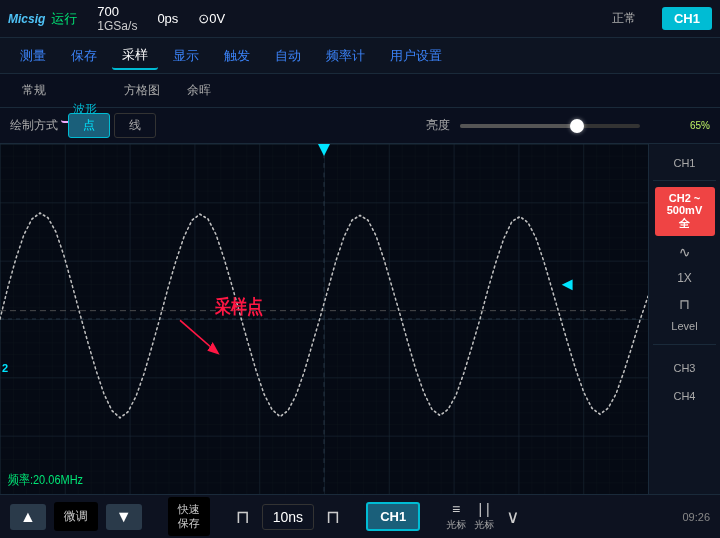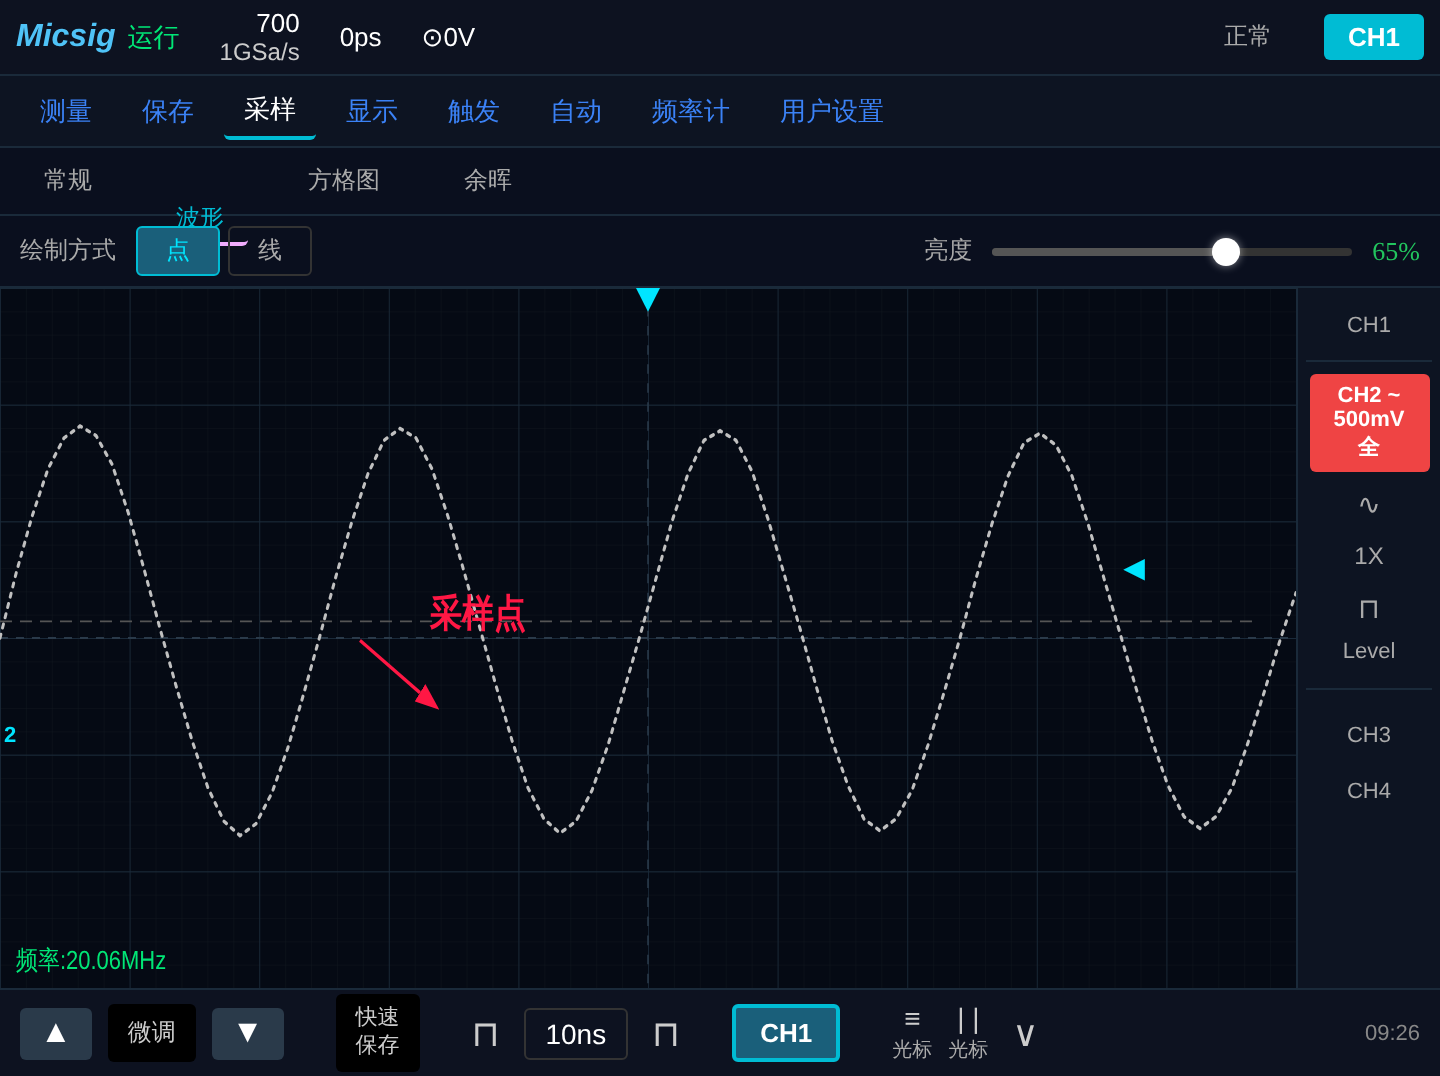--- a/index.html
+++ b/index.html
@@ -17,39 +17,39 @@
       display: flex;
       align-items: center;
       background: #0d1220;
       height: 38px;
       padding: 0 8px;
       border-bottom: 1px solid #1a2a3a;
     }
     .logo {
       color: #4fc3f7;
       font-weight: bold;
-      font-size: 16px;
+      font-size: 12px;
       font-style: italic;
       margin-right: 6px;
     }
     .run-label {
       color: #00e676;
       font-size: 13px;
       margin-right: 20px;
     }
     .header-info {
       display: flex;
       align-items: center;
       flex: 1;
       gap: 20px;
     }
     .header-info-item {
       color: #ccc;
       font-size: 12px;
-      text-align: right;
+      text-align: left;
     }
     .header-info-item .val {
       color: #fff;
       font-size: 13px;
     }
     .header-right {
       display: flex;
       align-items: center;
       gap: 26px;
       margin-left: auto;
@@ -87,21 +87,21 @@
     }
     .menu-item.active { color: #fff; border-bottom: 2px solid #00bcd4; }
 
     
     .submenubar {
       display: flex;
       align-items: center;
       background: #0a0f1e;
       height: 34px;
       padding: 0 10px;
-      gap: 18px;
+      gap: 3px;
       border-bottom: 1px solid #1a2a3a;
     }
     .submenu-item {
       color: #aaa;
       font-size: 12px;
       padding: 3px 12px;
       cursor: pointer;
       border-radius: 3px;
     }
     .submenu-item.active { color: #00bcd4; border-bottom: 2px solid #f0abfc; margin-top: 39px; }
@@ -133,21 +133,20 @@
     .draw-btn.inactive {
       background: transparent;
       color: #aaa;
       border: 1px solid #333;
     }
     .brightness-container {
       display: flex;
       align-items: center;
       margin-left: auto;
       gap: 10px;
-      font-family: Liberation Serif, serif;
     }
     .brightness-label {
       color: #aaa;
       font-size: 12px;
     }
     .brightness-slider {
       width: 180px;
       height: 4px;
       background: #333;
       border-radius: 2px;
@@ -163,22 +162,23 @@
       width: 14px;
       height: 14px;
       background: #fff;
       border-radius: 50%;
       position: absolute;
       top: -5px;
       left: calc(65% - 7px);
       box-shadow: 0 0 4px rgba(255,255,255,0.5);
     }
     .brightness-pct {
-      color: #22c55e;
-      font-size: 13px;
+      color: #bef264;
+      font-size: 10px;
+      margin-left: 40px;
     }
 
     
     .main-area {
       display: flex;
       position: relative;
       height: calc(538px - 38px - 36px - 34px - 36px - 44px);
     }
 
     

